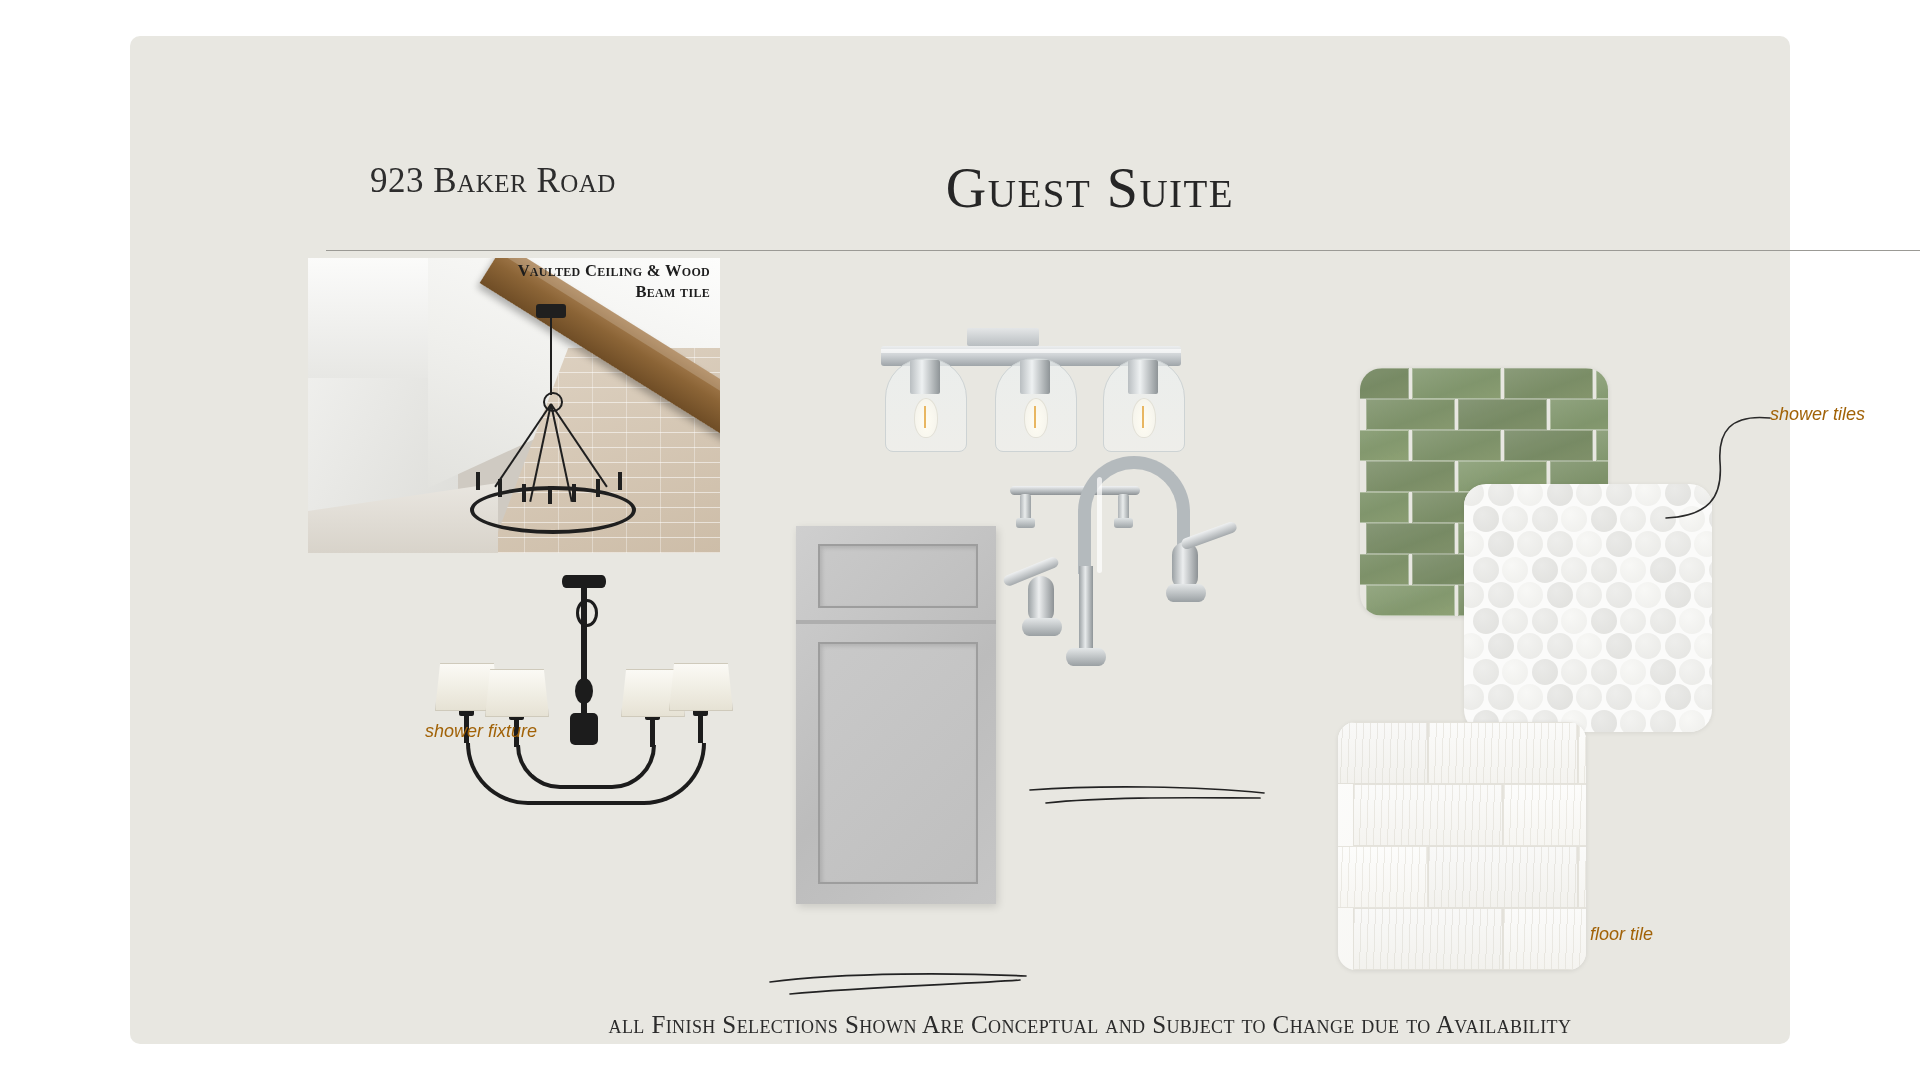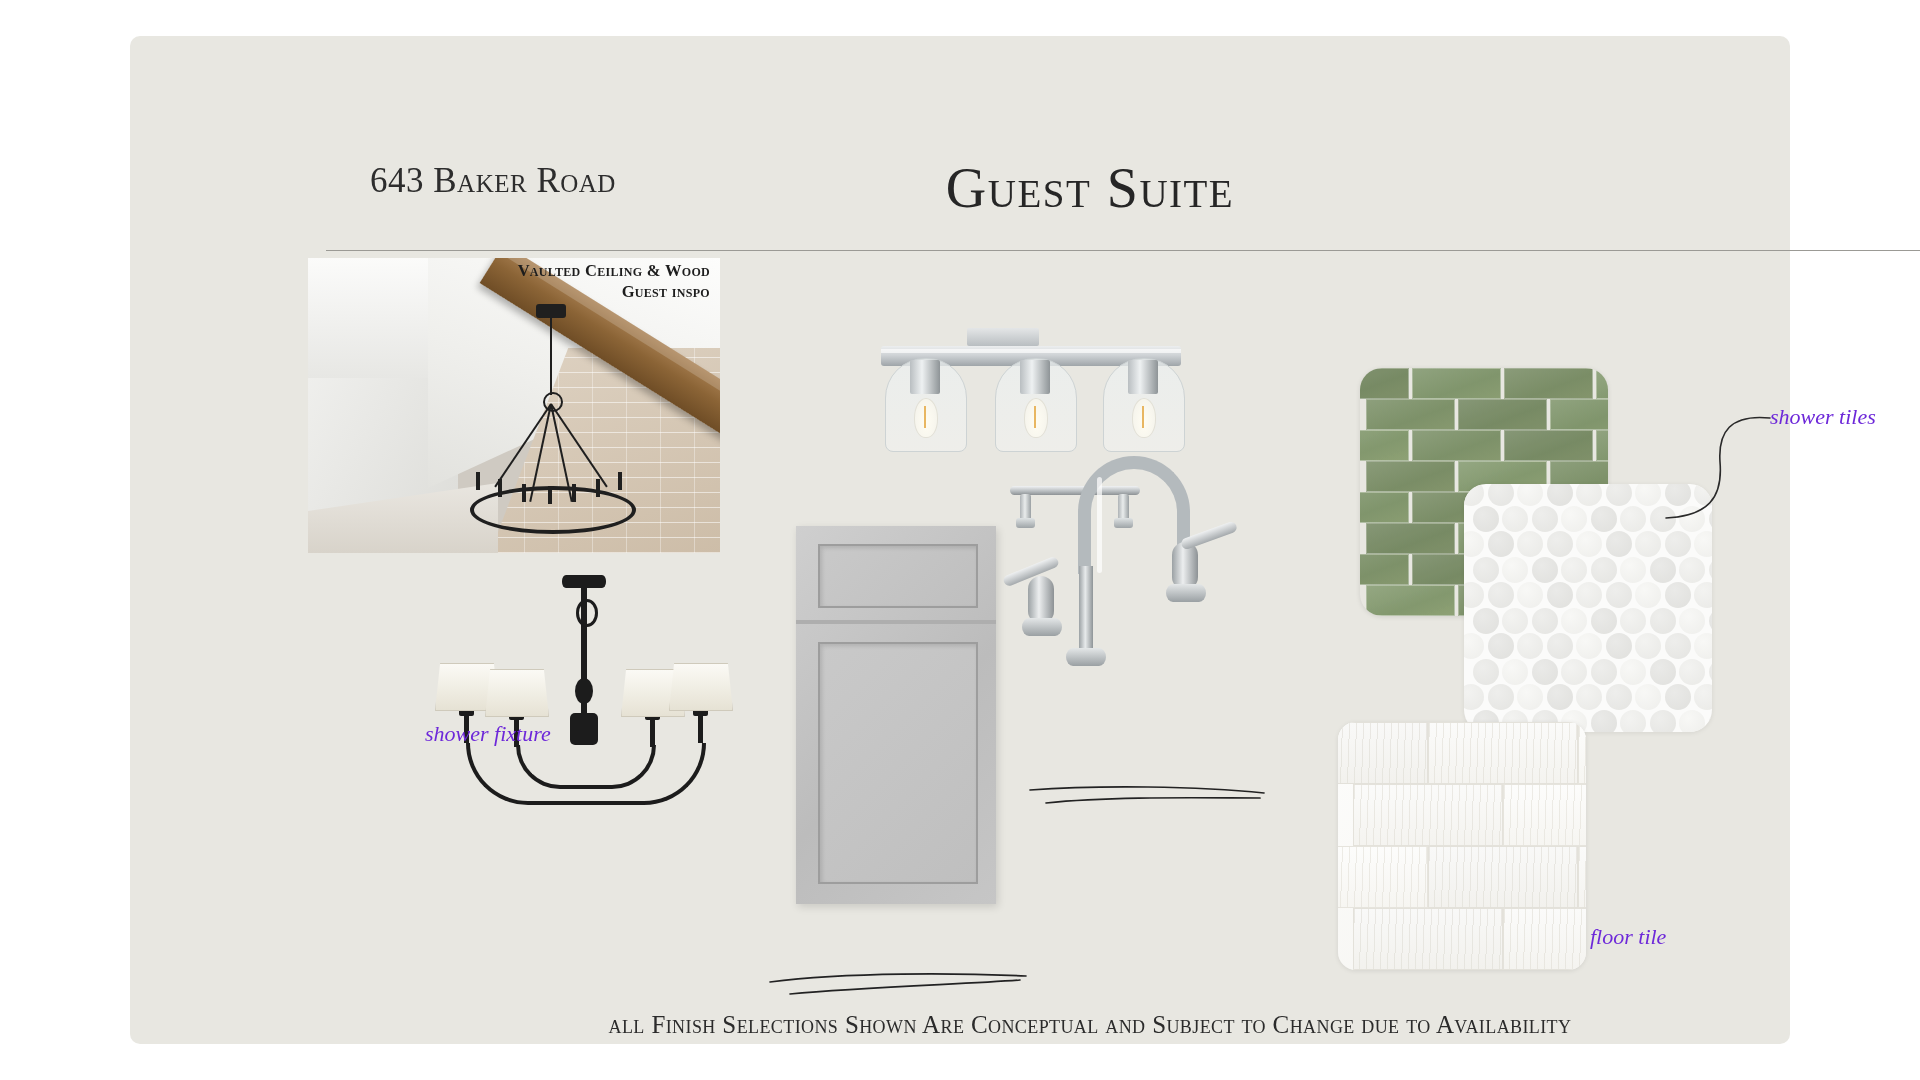--- a/index.html
+++ b/index.html
@@ -162,43 +162,43 @@
          background:linear-gradient(140deg,#fdfdfc,#f4f3ef);
          box-shadow:0 1px 5px rgba(0,0,0,.09);}
   .fl-row{position:absolute;left:-60px;width:380px;height:62px;}
   .fl-t{position:absolute;top:0;height:62px;box-sizing:border-box;
         border:1px solid #e6e4dd;
         background:
           repeating-linear-gradient(92deg,rgba(224,221,212,.55) 0 1px,transparent 1px 7px),
           linear-gradient(178deg,#fdfdfc,#f6f5f1);}
 
   
-  .hw{position:absolute;font-family:Liberation Serif, serif;
-      font-style:italic;font-size:22px;color:#6d28d9;white-space:nowrap;}
+  .hw{position:absolute;font-family:Liberation Sans, sans-serif;
+      font-style:italic;font-size:18px;color:#a16207;white-space:nowrap;}
   #lb-light{left:295px;top:685px;}
   #lb-chrome{left:905px;top:717px;}
   #lb-cab{left:650px;top:905px;}
   #lb-shower{left:1640px;top:368px;}
   #lb-floor{left:1460px;top:888px;}
   .ulwrap{position:absolute;}
   .ulwrap svg{position:absolute;left:0;top:0;}
 
   
   #leader{position:absolute;left:1470px;top:330px;width:200px;height:160px;}
 
   #disc{position:absolute;left:0;top:975px;width:1920px;text-align:center;
         font-family:"Liberation Serif",serif;font-variant:small-caps;
         font-size:25px;color:#2b2b2b;letter-spacing:.4px;}
 </style>
 </head>
 <body>
 
 <div id="board">
 
-  <div id="addr">643 Baker Road</div>
+  <div id="addr">923 Baker Road</div>
   <div id="title">Guest Suite</div>
 
 
   <div id="rule"></div>
 
   <div id="photo">
     <div class="ph-wallL"></div>
     <div class="ph-ceil"></div>
     <div class="ph-slope"></div>
     <div class="ph-brick"></div>
@@ -217,21 +217,21 @@
       <div class="ph-cdl" style="left:40px;top:175px"></div>
       <div class="ph-cdl" style="left:64px;top:180px"></div>
       <div class="ph-cdl" style="left:90px;top:182px"></div>
       <div class="ph-cdl" style="left:114px;top:180px"></div>
       <div class="ph-cdl" style="left:138px;top:175px"></div>
       <div class="ph-cdl" style="left:160px"></div>
     </div>
   </div>
   <div id="cap">
     <div>Vaulted Ceiling &amp; Wood</div>
-    <div>Guest inspo</div>
+    <div>Beam tile</div>
   </div>
 
   <div id="chand">
     <div class="cd-cap"></div>
     <div class="cd-rod"></div>
     <div class="cd-loop"></div>
     <div class="cd-ball"></div>
     <div class="cd-body"></div>
 
     <div class="cd-arm" style="left:46px;top:172px;width:118px;height:58px;border-radius:0 0 0 62px;"></div>

